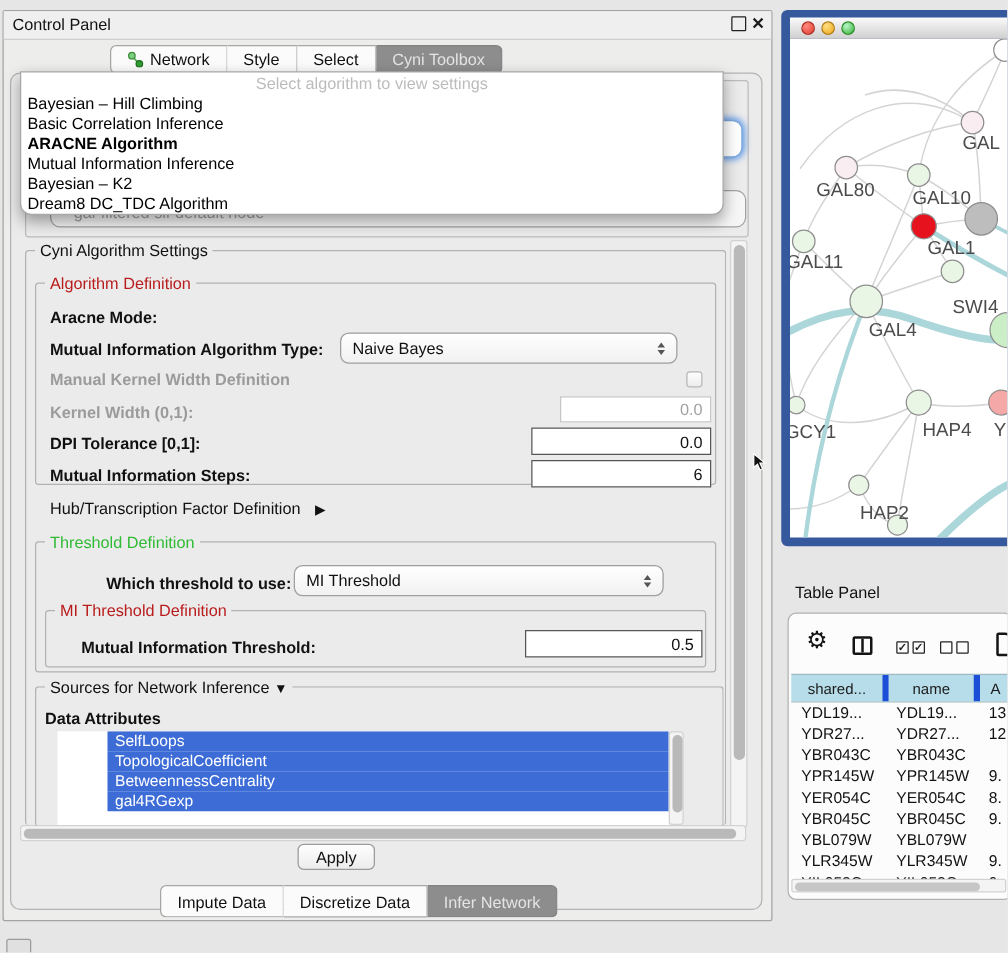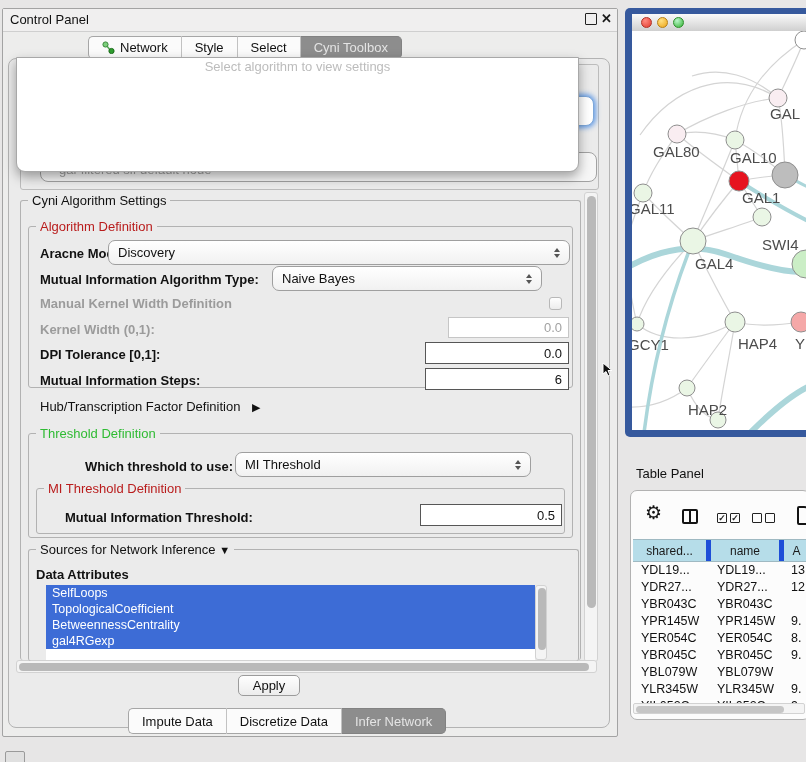--- a/index.html
+++ b/index.html
@@ -72,21 +72,21 @@
     display:flex;align-items:center;justify-content:flex-end;padding:0 6px;box-sizing:border-box;}
   .input.disabled{border:1px solid #c6c6c6;color:#a2a2a2;}
 
   .checkbox{position:absolute;width:13px;height:13px;border:1px solid #b8b8b8;border-radius:3px;
     background:linear-gradient(#fefefe,#ececec);box-sizing:border-box;}
 
   .tri{font-size:11px;color:#111;}
 
   
   #attr-list{position:absolute;left:46px;top:585px;width:489px;height:75px;background:#fff;overflow:hidden;}
-  .attr-item{height:16px;line-height:16px;font-size:12.5px;color:#fff;background:#3d6cd6;padding-left:6px;}
+  .attr-item{height:16px;line-height:16px;font-size:12.5px;color:#fff;background:#3d6cd6;padding-left:6px;margin-left:40px;}
 
   
   .sb-track{position:absolute;background:#f4f4f4;border:1px solid #d2d2d2;border-radius:3px;box-sizing:border-box;}
   .sb-thumb{position:absolute;background:#b9b9b9;border-radius:5px;}
 
   
   #apply-btn{position:absolute;left:238px;top:675px;width:62px;height:21px;
     background:linear-gradient(#fefefe,#ececec);border:1px solid #9b9b9b;border-radius:5px;
     font-size:13px;display:flex;align-items:center;justify-content:center;color:#111;box-sizing:border-box;}
 
@@ -161,45 +161,46 @@
   <div id="inner-panel"></div>
 
   <div id="bg-group"></div>
   <div id="bg-combo-focus"></div>
   <div id="bg-combo2">
     <span>gal-filtered sif default node</span>
   </div>
 
   <div id="algo-popup">
     <div class="placeholder">Select algorithm to view settings</div>
+    <div id="algo-options">
+        <div class="option">Bayesian – Hill Climbing</div>
+        <div class="option">Basic Correlation Inference</div>
+        <div class="option selected">ARACNE Algorithm</div>
+        <div class="option">Mutual Information Inference</div>
+        <div class="option">Bayesian – K2</div>
+        <div class="option">Dream8 DC_TDC Algorithm</div>
+      </div>
   </div>
 
   <div class="sb-track" style="left:584px;top:192px;width:14px;height:470px;">
     <div class="sb-thumb" style="left:2px;top:3px;width:9px;height:412px;"></div>
   </div>
   <div class="sb-track" style="left:16px;top:660px;width:581px;height:13px;">
     <div class="sb-thumb" style="left:2px;top:2px;width:570px;height:8px;border-radius:4px;"></div>
   </div>
 
   <div class="groupbox" style="left:20px;top:200px;width:561px;height:460px;border-bottom:none;">
     <span class="grouptitle">Cyni Algorithm Settings</span>
   </div>
 
   <div class="groupbox" style="left:28px;top:226px;width:545px;height:162px;">
     <span class="grouptitle blue">Algorithm Definition</span>
   </div>
 
   <div class="lbl" style="left:40px;top:246px;">Aracne Mode:</div>
-  <div class="combo" style="left:108px;top:240px;width:462px;height:25px;">
-    <span>Discovery</span>
-    <span class="arrows">
-        <span class="arr-up"></span>
-        <span class="arr-dn"></span>
-      </span>
-  </div>
 
   <div class="lbl" style="left:40px;top:272px;">Mutual Information Algorithm Type:</div>
   <div class="combo" style="left:272px;top:266px;width:270px;height:25px;">
     <span>Naive Bayes</span>
     <span class="arrows">
         <span class="arr-up"></span>
         <span class="arr-dn"></span>
       </span>
   </div>
 

